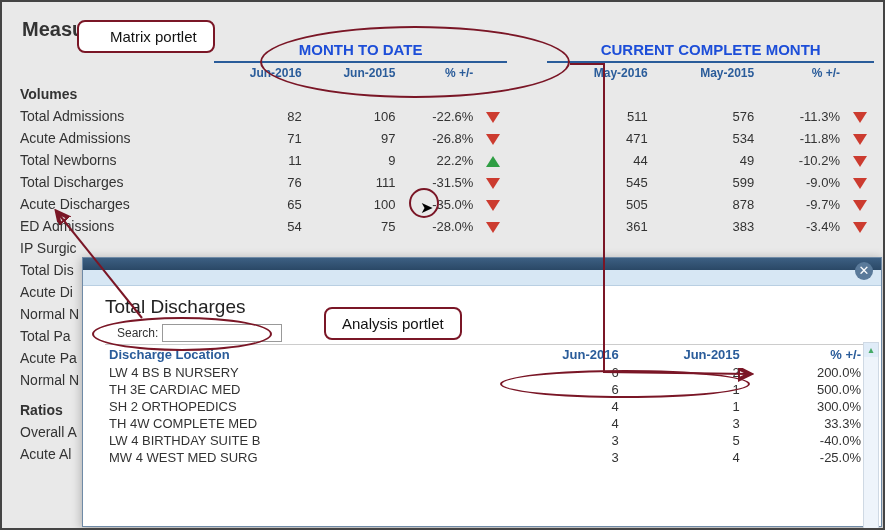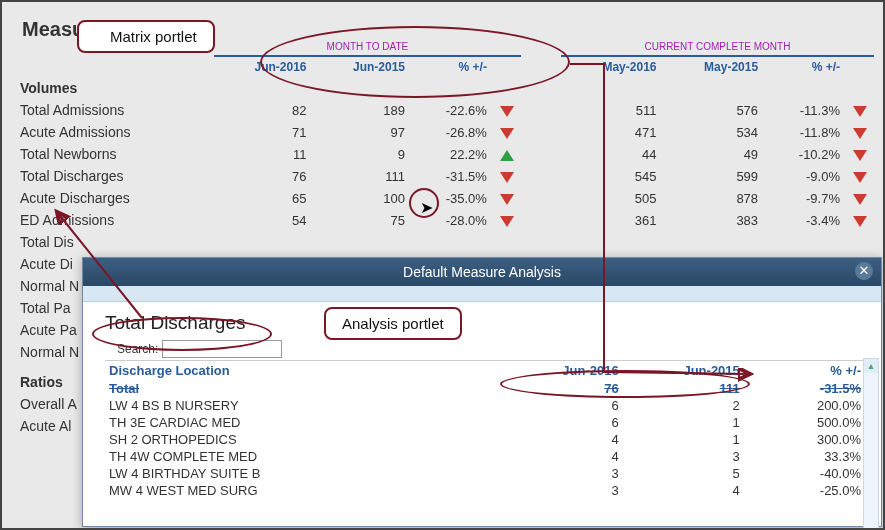--- a/index.html
+++ b/index.html
@@ -17,23 +17,23 @@
   }
   .page-title {
     position: absolute;
     top: 16px;
     left: 20px;
     font-weight: bold;
     font-size: 20px;
     color: #333;
   }
   .col-group-header {
-    color: #a21caf;
-    font-weight: normal;
-    font-size: 10px;
+    color: #1d4ed8;
+    font-weight: bold;
+    font-size: 15px;
     text-align: center;
   }
   .sub-header {
     color: #2a5c9a;
     font-weight: bold;
     font-size: 12px;
     text-align: right;
   }
   .matrix {
     position: absolute;
@@ -211,21 +211,21 @@
           <td></td>
           <td></td>
           <td></td>
           <td></td>
           <td></td>
           <td></td>
         </tr>
         <tr>
           <td class="row-label">Total Admissions</td>
           <td class="num">82</td>
-          <td class="num">189</td>
+          <td class="num">106</td>
           <td class="num">-22.6%</td>
           <td style="text-align: center;"><span class="tri-down"></span></td>
           <td class="fading-gap"></td>
           <td class="num">511</td>
           <td class="num">576</td>
           <td class="num">-11.3%</td>
           <td style="text-align: center;"><span class="tri-down"></span></td>
         </tr>
         <tr>
           <td class="row-label">Acute Admissions</td>
@@ -281,20 +281,32 @@
           <td class="num">75</td>
           <td class="num">-28.0%</td>
           <td style="text-align: center;"><span class="tri-down"></span></td>
           <td class="fading-gap"></td>
           <td class="num">361</td>
           <td class="num">383</td>
           <td class="num">-3.4%</td>
           <td style="text-align: center;"><span class="tri-down"></span></td>
         </tr>
         <tr>
+          <td class="row-label">IP Surgic</td>
+          <td></td>
+          <td></td>
+          <td></td>
+          <td></td>
+          <td></td>
+          <td></td>
+          <td></td>
+          <td></td>
+          <td></td>
+        </tr>
+        <tr>
           <td class="row-label">Total Dis</td>
           <td></td>
           <td></td>
           <td></td>
           <td></td>
           <td></td>
           <td></td>
           <td></td>
           <td></td>
           <td></td>
@@ -397,46 +409,39 @@
           <td></td>
           <td></td>
           <td></td>
         </tr>
       </tbody>
   </table>
 </div>
 
 <div class="dialog">
   <div class="dialog-title">
-    <span>Default Measure Analysis</span>
     <span class="dialog-close">✕</span>
   </div>
   <div class="dialog-toolbar"></div>
   <div class="dialog-body">
     <div class="big-label">Total Discharges</div>
     <div class="search-row">
       <span>Search:</span>
       <input type="text" style="">
     </div>
     <table class="analysis-table">
       <thead>
         <tr>
           <th style="width:360px">Discharge Location</th>
           <th class="num" style="width:110px">Jun-2016</th>
           <th class="num" style="width:110px">Jun-2015</th>
           <th class="num" style="width:110px">% +/-</th>
         </tr>
       </thead>
       <tbody id="analysis-body">
-          <tr class="analysis-total">
-            <td>Total</td>
-            <td class="num">76</td>
-            <td class="num">111</td>
-            <td class="num">-31.5%</td>
-          </tr>
           <tr>
             <td>LW 4 BS B NURSERY</td>
             <td class="num">6</td>
             <td class="num">2</td>
             <td class="num">200.0%</td>
           </tr>
           <tr>
             <td>TH 3E CARDIAC MED</td>
             <td class="num">6</td>
             <td class="num">1</td>

